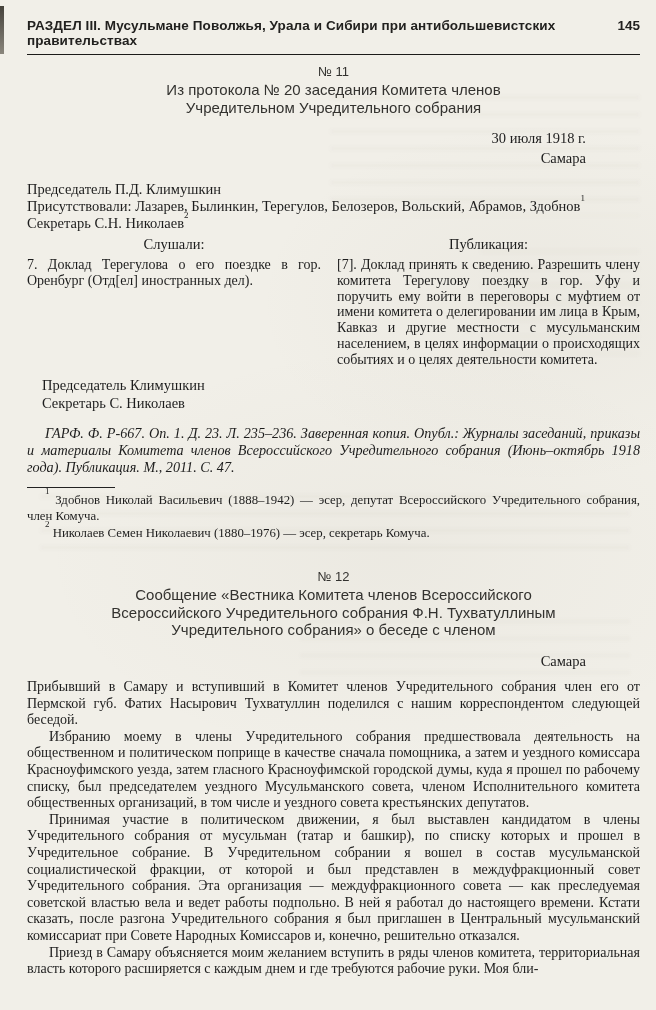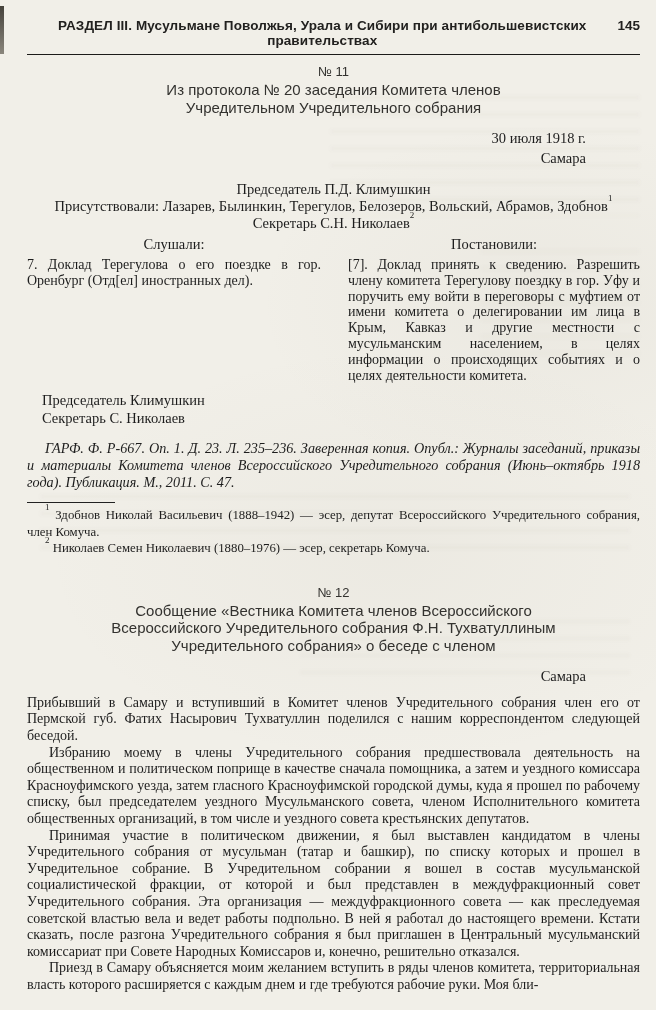--- a/index.html
+++ b/index.html
@@ -35,46 +35,45 @@
   .ghost.g1 { left: 330px; top: 96px;  width: 310px; height: 120px; }
   .ghost.g2 { left: 40px;  top: 495px; width: 590px; height: 60px;  }
   .ghost.g3 { left: 300px; top: 620px; width: 330px; height: 56px;  opacity:.45; }
   .ghost.g4 { left: 480px; top: 250px; width: 160px; height: 110px; opacity:.35; }
 
   .running-header {
     display: flex; justify-content: space-between; align-items: baseline;
     font-family: "Liberation Sans", sans-serif;
     font-weight: 700; font-size: 13.5px; color: #22211f;
     padding: 6px 0 0 0;
-    text-align: center;
   }
   .running-header .rh-title { letter-spacing: 0.1px; }
   .rule {
     border: 0; border-top: 1.6px solid #1c1b19;
     margin: 6px 0 0 0;
   }
   .doc-number {
     text-align: center; margin-top: 9px;
     font-family: "Liberation Sans", sans-serif;
     font-size: 13px; color: #33322f;
   }
   .doc-title {
     text-align: center; margin-top: 2px;
     font-family: "Liberation Sans", sans-serif;
     font-size: 15px; line-height: 17.5px; color: #33322f;
   }
   .dateline {
     margin-top: 13px; text-align: right; padding-right: 54px;
     font-size: 14.5px; line-height: 19.5px;
   }
-  .center-line { text-align: center; font-size: 14.5px; line-height: 17px; }
+  .center-line { text-align: left; font-size: 14.5px; line-height: 17px; }
   .chairman { margin-top: 13px; }
   sup.fn { font-size: 9px; line-height: 0; position: relative; top: -4px; }
 
-  .columns { display: flex; gap: 27px; margin-top: 4px; justify-content: flex-end; }
+  .columns { display: flex; gap: 16px; margin-top: 4px; justify-content: flex-end; }
   .col { box-sizing: border-box; }
   .col.left  { width: 294px; flex: 0 0 294px; }
   .col.right { flex: 1 1 auto; }
   .col-header { text-align: center; font-size: 14.5px; margin-bottom: 4px; }
   .col-text { font-size: 14px; line-height: 15.8px; text-align: justify; }
 
   .signatures { margin-top: 8px; margin-left: 15px; font-size: 14.5px; line-height: 18px; }
 
   .source-ref {
     margin: 13px 0 0 0; font-style: italic;
@@ -120,21 +119,21 @@
     <div class="center-line chairman">Председатель П.Д. Климушкин</div>
     <div class="center-line"><span>Присутствовали: Лазарев, Былинкин, Терегулов, Белозеров, Вольский, Абрамов, Здобнов</span><sup class="fn">1</sup></div>
     <div class="center-line"><span>Секретарь С.Н. Николаев</span><sup class="fn">2</sup></div>
 
     <div class="columns">
       <div class="col left">
         <div class="col-header">Слушали:</div>
         <div class="col-text">7. Доклад Терегулова о его поездке в гор. Оренбург (Отд[ел] иностранных дел).</div>
       </div>
       <div class="col right">
-        <div class="col-header">Постановили:</div>
+        <div class="col-header">Публикация:</div>
         <div class="col-text">[7]. Доклад принять к сведению. Разрешить члену комитета Терегулову поездку в гор. Уфу и поручить ему войти в переговоры с муфтием от имени комитета о делегировании им лица в Крым, Кавказ и другие местности с мусульманским населением, в целях информации о происходящих событиях и о целях деятельности комитета.</div>
       </div>
     </div>
 
     <div class="signatures">
       <div>Председатель Климушкин</div>
       <div>Секретарь С. Николаев</div>
     </div>
 
     <p class="source-ref">ГАРФ. Ф. Р-667. Оп. 1. Д. 23. Л. 235–236. Заверенная копия. Опубл.: Журналы заседаний, приказы и материалы Комитета членов Всероссийского Учредительного собрания (Июнь–октябрь 1918 года). Публикация. М., 2011. С. 47.</p>

